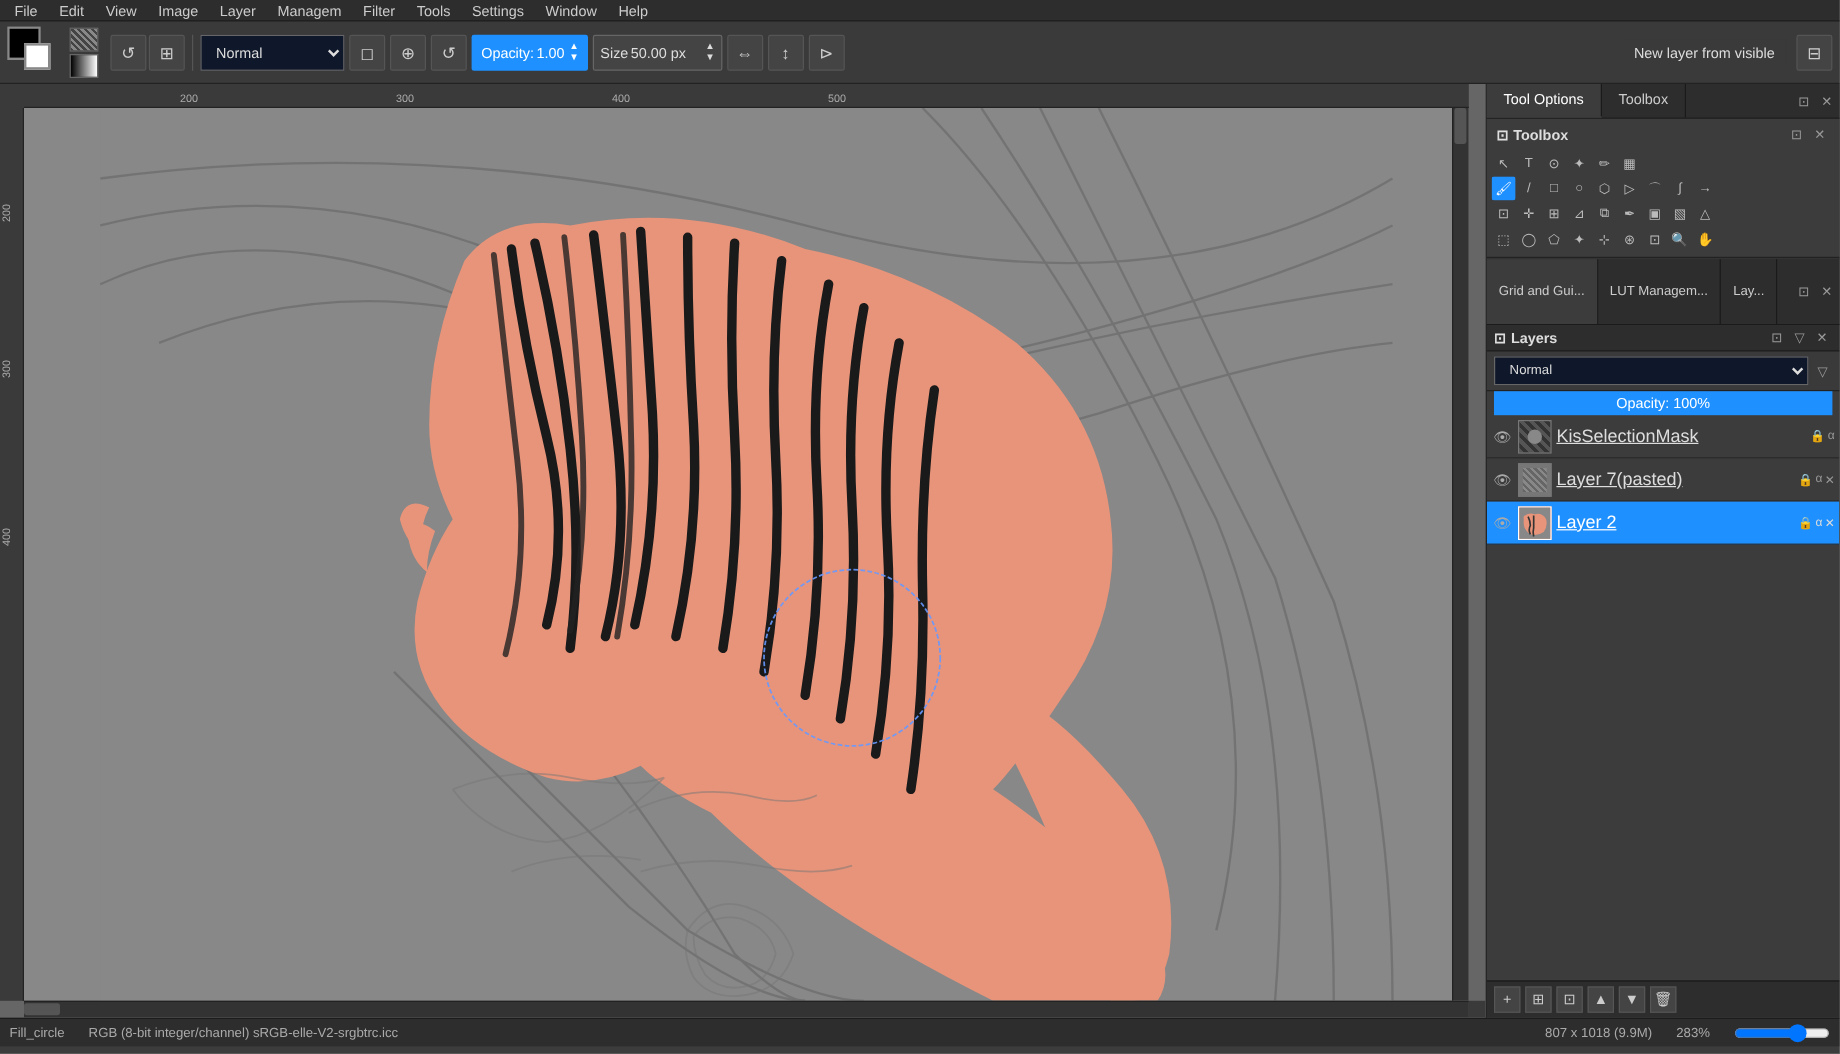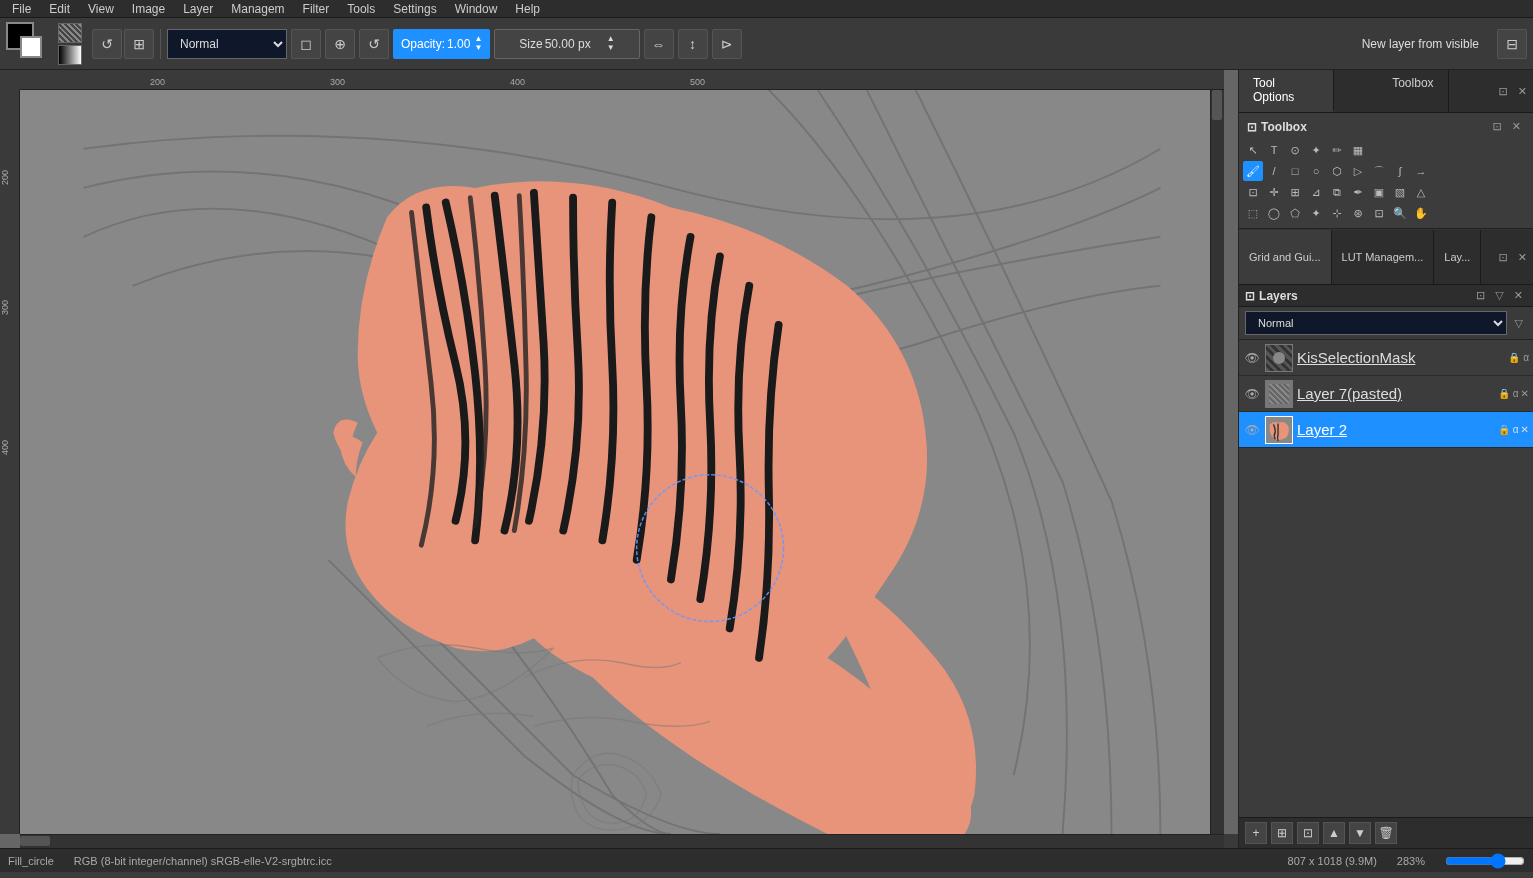--- a/index.html
+++ b/index.html
@@ -9,37 +9,37 @@
     #menubar { display: flex; align-items: center; background: #2d2d2d; height: 18px; padding: 0 4px; gap: 2px; border-bottom: 1px solid #1a1a1a; }
     .menu-item { padding: 2px 8px; cursor: pointer; color: #ccc; font-size: 12px; }
 
     
     #toolbar { display: flex; align-items: center; background: #3a3a3a; height: 52px; border-bottom: 1px solid #222; padding: 0 6px; gap: 4px; }
     .tb-group { display: flex; align-items: center; gap: 2px; border-right: 1px solid #555; padding-right: 6px; margin-right: 2px; }
     .tb-btn { width: 30px; height: 30px; background: #444; border: 1px solid #555; display: flex; align-items: center; justify-content: center; cursor: pointer; border-radius: 2px; font-size: 14px; color: #ccc; }
     .color-pair { position: relative; width: 40px; height: 40px; margin-right: 4px; }
     .mode-select { background: #0f172a; border: 1px solid #666; color: #ddd; padding: 4px 8px; font-size: 12px; height: 30px; min-width: 120px; cursor: pointer; }
     .opacity-group { display: flex; align-items: center; gap: 2px; background: #1e90ff; border-radius: 2px; padding: 2px 8px; color: #fff; font-size: 12px; height: 30px; }
-    .size-group { display: flex; align-items: center; gap: 2px; background: #444; border: 1px solid #666; border-radius: 2px; padding: 2px 24px; color: #ddd; font-size: 12px; height: 30px; }
+    .size-group { display: flex; align-items: center; gap: 2px; background: #444; border: 1px solid #666; border-radius: 2px; padding: 2px 5px; color: #ddd; font-size: 12px; height: 30px; }
     .new-layer-btn { margin-left: auto; background: #3a3a3a; border: none; color: #ddd; font-size: 12px; padding: 4px 10px; cursor: pointer; }
 
     
     #main { display: flex; height: calc(878px - 24px - 52px - 24px); }
 
     
     #canvas-area { flex: 1; position: relative; overflow: hidden; background: #666; }
     #ruler-top { height: 20px; background: #3a3a3a; border-bottom: 1px solid #222; position: relative; display: flex; align-items: flex-end; padding-bottom: 2px; }
     #ruler-left { width: 20px; background: #3a3a3a; border-right: 1px solid #222; position: absolute; top: 20px; left: 0; bottom: 0; }
     #canvas-content { position: absolute; top: 20px; left: 20px; right: 0; bottom: 0; background: #888; overflow: hidden; }
 
     
     #right-panel { width: 295px; background: #3c3c3c; border-left: 1px solid #222; display: flex; flex-direction: column; }
 
     
-    #panel-tabs { display: flex; background: #2d2d2d; border-bottom: 1px solid #1a1a1a; gap: 44px; }
+    #panel-tabs { display: flex; background: #2d2d2d; border-bottom: 1px solid #1a1a1a; }
     .panel-tab { padding: 6px 14px; cursor: pointer; font-size: 12px; color: #ccc; border-right: 1px solid #1a1a1a; }
     .panel-tab.active { background: #3c3c3c; color: #fff; border-bottom: 2px solid #3c3c3c; }
 
     
     #toolbox { background: #3c3c3c; padding: 4px; border-bottom: 1px solid #222; }
     #toolbox-header { display: flex; align-items: center; justify-content: space-between; padding: 2px 4px; margin-bottom: 4px; }
     .toolbox-title { font-size: 12px; font-weight: bold; color: #ddd; display: flex; align-items: center; gap: 4px; }
     .tool-btn { width: 20px; height: 20px; background: transparent; border: 1px solid transparent; display: flex; align-items: center; justify-content: center; cursor: pointer; font-size: 11px; color: #bbb; border-radius: 2px; }
     .tool-btn.active { background: #1e90ff; color: #fff; }
     .toolbox-row { display: flex; gap: 1px; margin-bottom: 1px; }
@@ -343,20 +343,24 @@
         </div>
       </div>
 
       <div id="layer-mode-row">
         <select class="mode-select" style="flex:1;height:24px;font-size:11px;">
           <option>Normal</option>
         </select>
         <button class="panel-header-btn">▽</button>
       </div>
 
+      <div id="opacity-bar">
+        <span>Opacity:</span>
+        <span>100%</span>
+      </div>
 
       <div id="layers-list">
 
         <div class="layer-item">
           <div class="layer-vis">👁</div>
           <div class="layer-thumb" style="background:repeating-linear-gradient(45deg,#555,#555 3px,#333 3px,#333 6px);">
             <div style="width:12px;height:12px;border-radius:50%;background:#888;"></div>
           </div>
           <span class="layer-name">KisSelectionMask</span>
           <div class="layer-icons">

